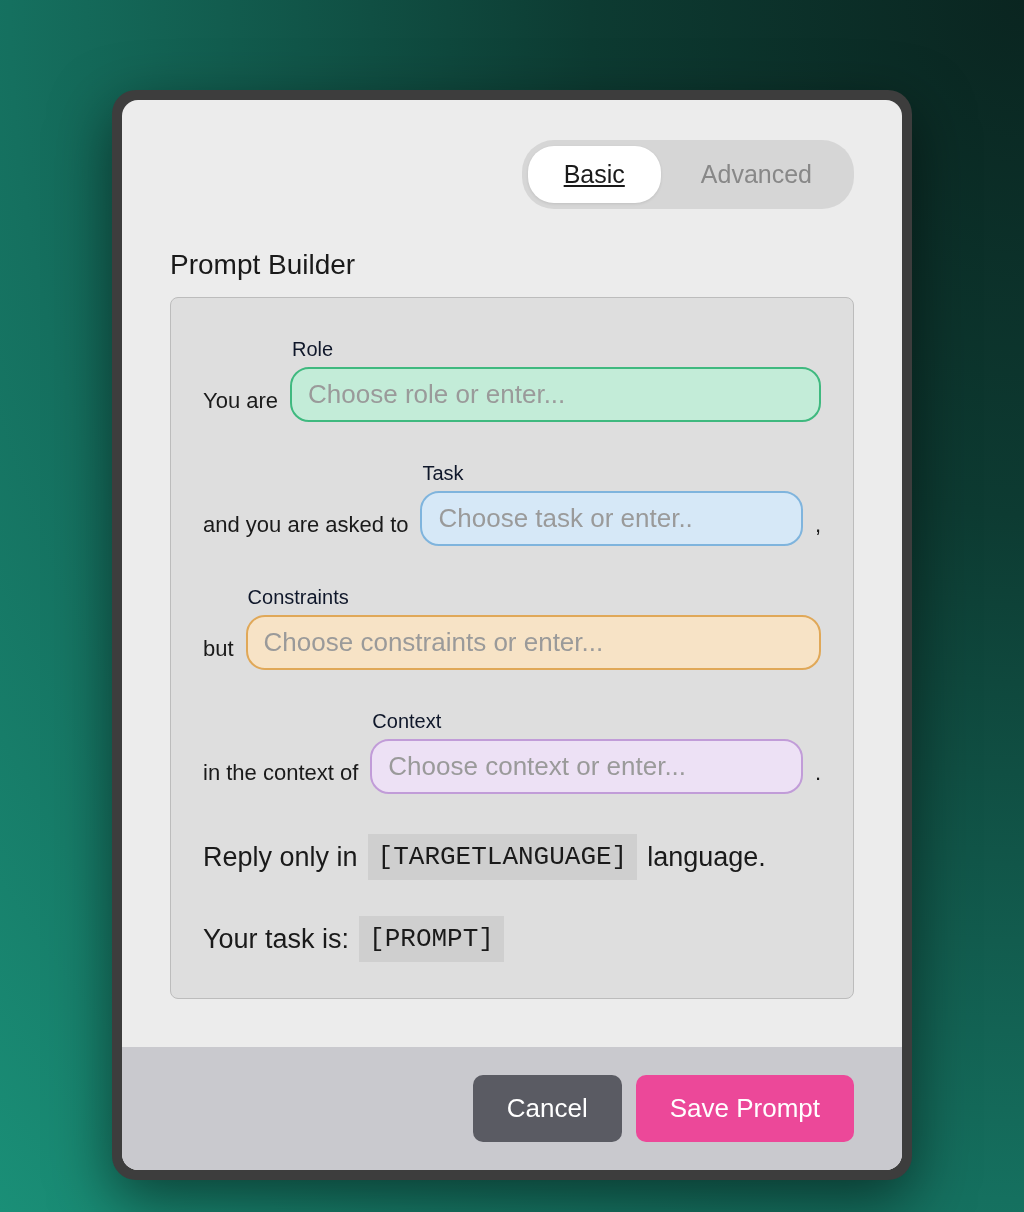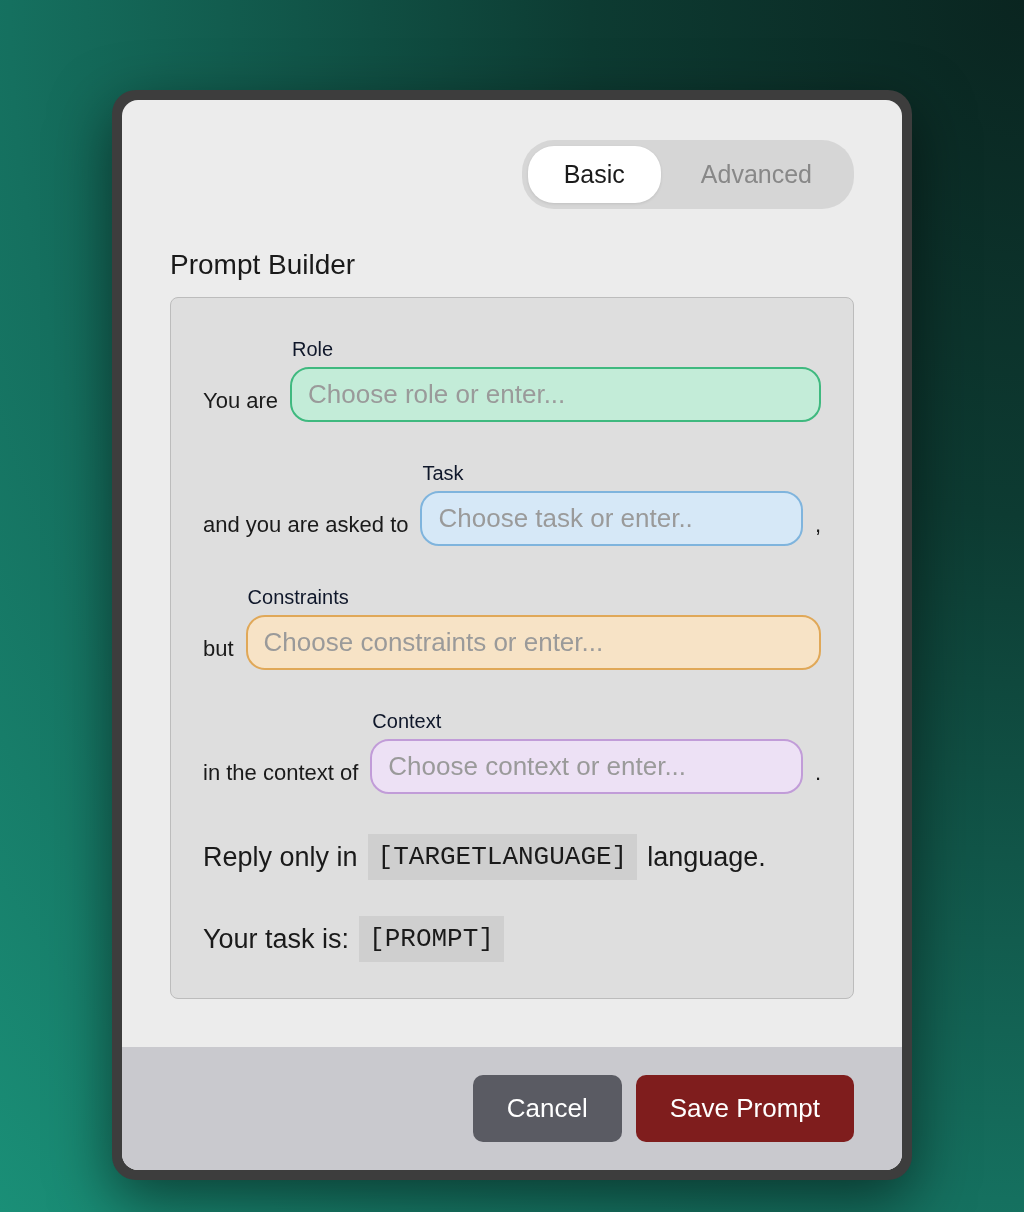--- a/index.html
+++ b/index.html
@@ -51,20 +51,21 @@
       border-radius: 26px;
       cursor: pointer;
       user-select: none;
       border: none;
       background: transparent;
     }
     .tab.active {
       background: #ffffff;
       color: #1a1a1a;
       box-shadow: 0 1px 3px rgba(0,0,0,0.1);
+      text-decoration: underline;
     }
     .tab.inactive {
       color: #888888;
     }
     .section-title {
       font-size: 28px;
       color: #1a1a1a;
       margin-bottom: 16px;
       font-weight: 400;
     }
@@ -164,21 +165,21 @@
       border-radius: 10px;
       border: none;
       cursor: pointer;
       font-family: inherit;
     }
     .btn-cancel {
       background: #5a5b63;
       color: #ffffff;
     }
     .btn-save {
-      background: #7f1d1d;
+      background: #ec4899;
       color: #ffffff;
     }
   </style>
 </head>
 <body>
 
 <div class="modal">
   <div class="modal-inner">
     <div class="modal-body">
 

